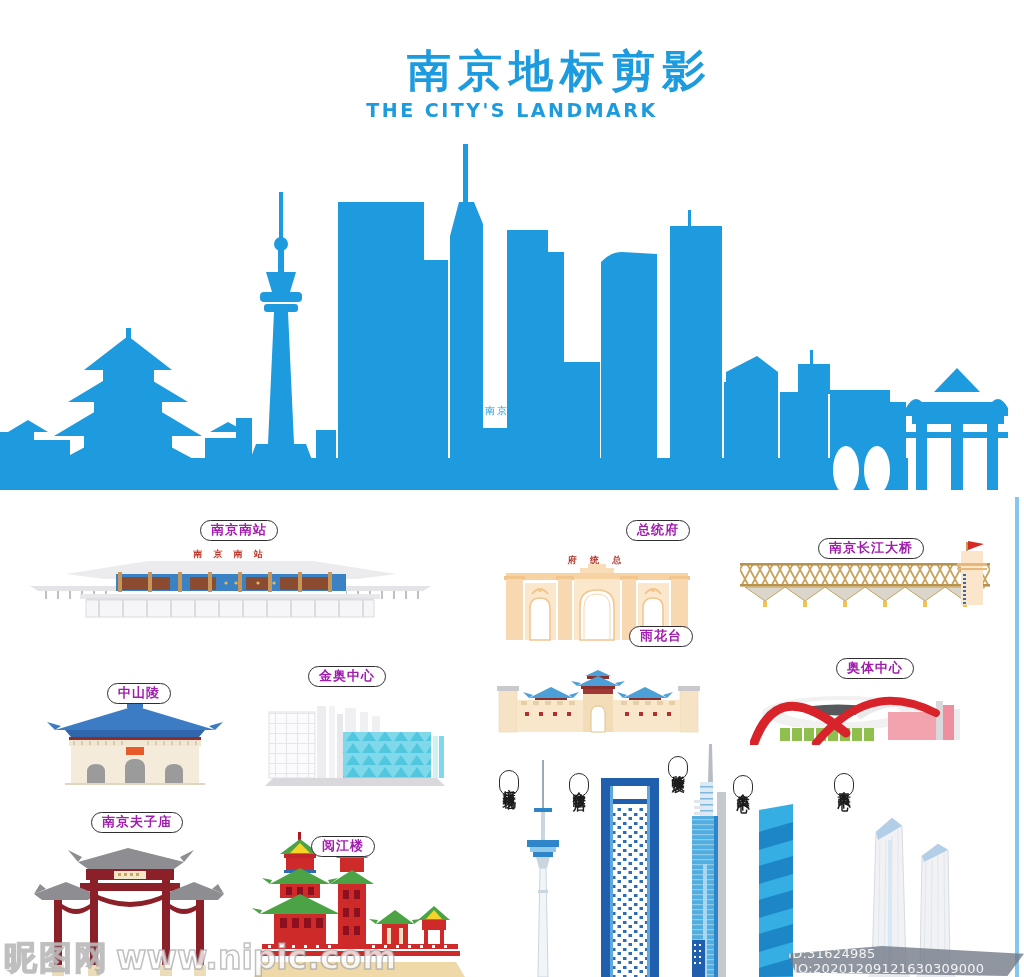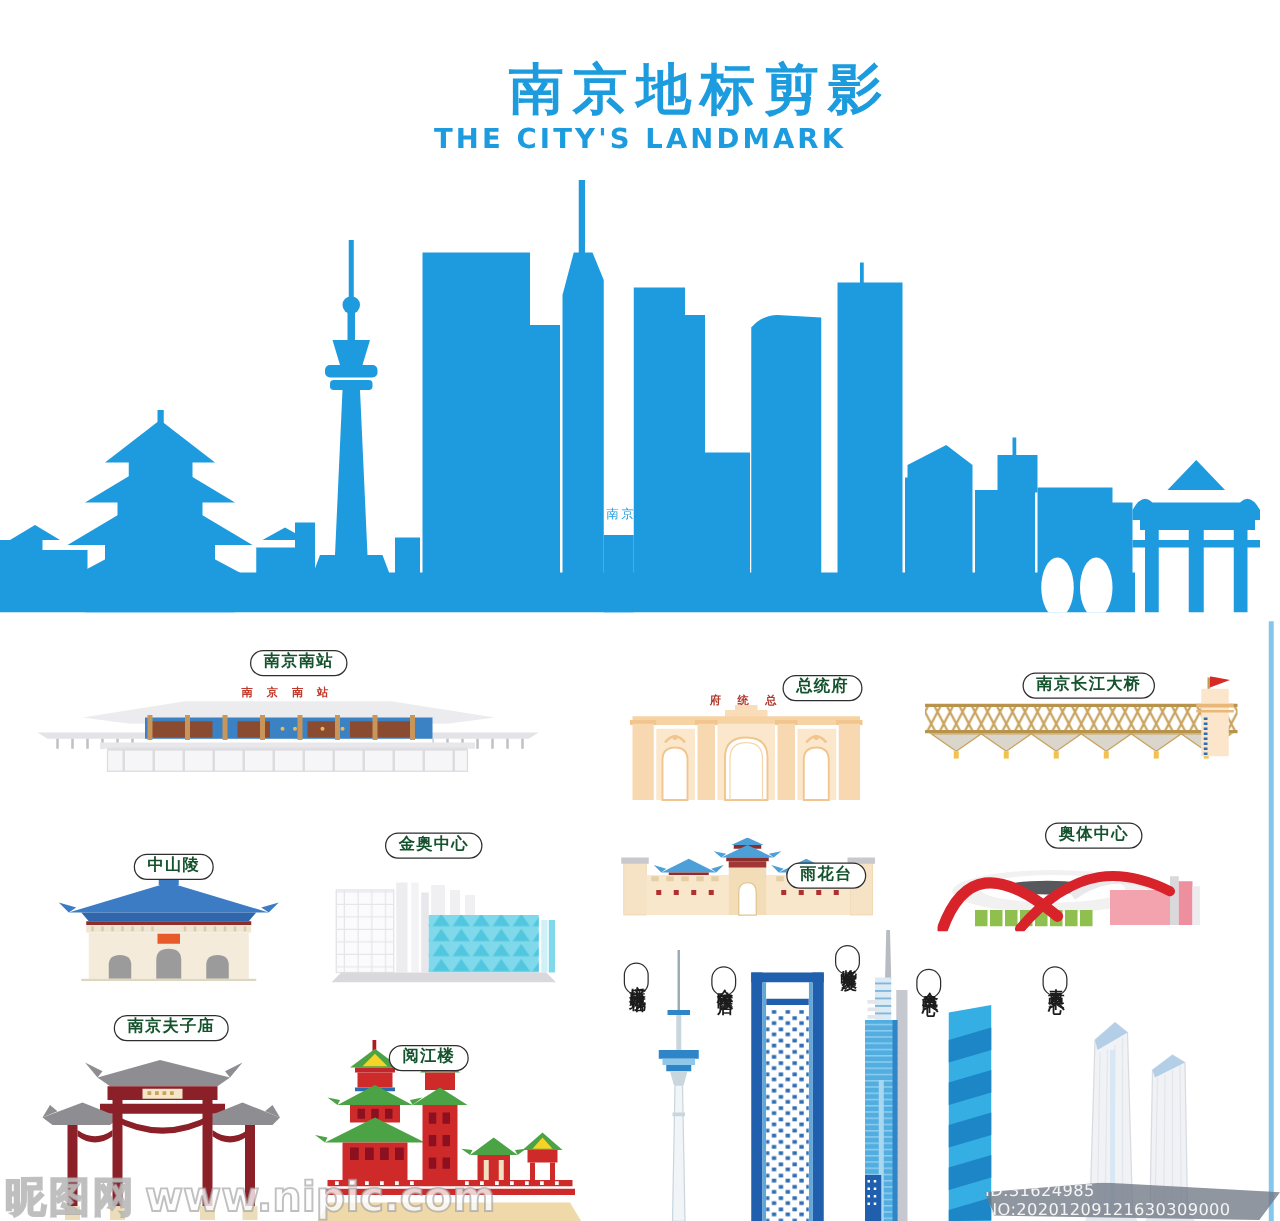--- a/index.html
+++ b/index.html
@@ -1,24 +1,24 @@
 <!DOCTYPE html>
 <html><head>
 <meta charset="utf-8">
 <style>
   html,body{margin:0;padding:0;background:#fff;}
   #canvas{position:relative;width:1024px;height:977px;background:#fff;overflow:hidden;
           font-family:"DejaVu Sans","Liberation Sans",sans-serif;}
   .abs{position:absolute;}
   #title{top:42px;left:0;width:1024px;text-align:center;font-size:44px;font-weight:900;
          color:#1C9CDF;letter-spacing:7px;padding-left:48px;}
-  #subtitle{top:99px;left:0;width:1024px;text-align:center;font-size:22px;font-weight:700;
+  #subtitle{top:99px;left:0;width:1024px;text-align:center;font-size:19px;font-weight:700;
             color:#1C9CDF;letter-spacing:2.5px;}
   .pill{position:absolute;display:inline-block;background:#fff;border:1.6px solid #2e2e2e;
-        border-radius:12px;padding:2px 10px;font-size:13px;font-weight:700;color:#14532d;
+        border-radius:12px;padding:2px 10px;font-size:13px;font-weight:700;color:#a21caf;
         letter-spacing:1px;white-space:nowrap;line-height:1.15;z-index:5;}
   .pill-v{position:absolute;background:#fff;border:1.6px solid #2e2e2e;border-radius:11px;
         padding:7px 2px;font-size:13px;font-weight:700;color:#1c1c1c;letter-spacing:2px;
         writing-mode:vertical-rl;text-orientation:upright;line-height:1.05;z-index:5;}
   .lm{position:absolute;}
   #wm-left{left:4px;top:936px;z-index:9;display:flex;align-items:baseline;gap:7px;
            color:rgba(252,252,252,0.78);-webkit-text-stroke:1.5px rgba(158,158,158,0.65);
            font-weight:800;}
   #wm-left .big{font-size:33px;letter-spacing:2px;}
   #wm-left .small{font-size:33px;}
@@ -137,21 +137,21 @@
       <circle cx="230" cy="35" r="1.6"></circle>
         <circle cx="246" cy="35" r="1.6"></circle>
     </g>
     <rect x="12" y="43" width="76" height="8" fill="url(#legs)"></rect>
     <rect x="318" y="43" width="76" height="8" fill="url(#legs)"></rect>
     <rect x="52" y="46" width="300" height="5" fill="#E8E8EB"></rect>
     <rect x="58" y="50" width="288" height="3" fill="#E0E0E4"></rect>
     <rect x="58" y="52" width="288" height="17" fill="url(#stcol)" stroke="#DCDCE0" stroke-width="1"></rect>
   </svg>
 
-  <span class="pill" style="left:626px;top:540px">总统府</span>
+  <span class="pill" style="left:626px;top:520px">总统府</span>
   <svg class="lm" style="left:492px;top:552px" width="210" height="92" viewBox="0 0 210 92">
     <text x="105" y="11" text-anchor="middle" font-size="9" font-weight="bold" letter-spacing="5" fill="#B03A2E">府 统 总</text>
     <rect x="96" y="12" width="18" height="5" fill="#F9DDB8"></rect>
     <rect x="88" y="16" width="34" height="6" fill="#F9DDB8"></rect>
     <rect x="14" y="21" width="182" height="7" fill="#F7D3A4"></rect>
     <rect x="12" y="24" width="21" height="4" fill="#F2C48E"></rect>
       <rect x="177" y="24" width="21" height="4" fill="#F2C48E"></rect>
     <rect x="64" y="24" width="18" height="4" fill="#F2C48E"></rect>
       <rect x="128" y="24" width="18" height="4" fill="#F2C48E"></rect>
     <rect x="14" y="27" width="17" height="61" fill="#F8D8B0"></rect>
@@ -265,21 +265,21 @@
     <rect x="80" y="14" width="11" height="26" fill="#F0F0F3"></rect>
     <rect x="95" y="18" width="8" height="22" fill="#F0F0F3"></rect>
     <rect x="107" y="22" width="8" height="18" fill="#F0F0F3"></rect>
     <rect x="78" y="38" width="88" height="46" fill="#7FD9EA"></rect>
     <rect x="78" y="38" width="88" height="46" fill="url(#diaP)"></rect>
     <rect x="168" y="42" width="5" height="42" fill="#CFF0F7"></rect>
     <rect x="174" y="42" width="5" height="42" fill="#7FD9EA"></rect>
     <polygon points="0,92 180,92 172,84 8,84" fill="#D9D9DD"></polygon>
   </svg>
 
-  <span class="pill" style="left:629px;top:690px">雨花台</span>
+  <span class="pill" style="left:629px;top:626px">雨花台</span>
   <svg class="lm" style="left:495px;top:670px" width="207" height="64" viewBox="0 0 207 64">
     <rect x="4" y="20" width="18" height="42" fill="#F6E3C6" stroke="#EED3A8" stroke-width="0.6"></rect>
     <rect x="2" y="16" width="22" height="5" fill="#C9C9CD"></rect>
     <rect x="185" y="20" width="18" height="42" fill="#F6E3C6" stroke="#EED3A8" stroke-width="0.6"></rect>
     <rect x="183" y="16" width="22" height="5" fill="#C9C9CD"></rect>
     <rect x="22" y="30" width="163" height="32" fill="#F8E7CB"></rect>
     <g fill="#E6CFA6">
         <rect x="26" y="31" width="6" height="4"></rect>
         <rect x="38" y="31" width="6" height="4"></rect>
         <rect x="50" y="31" width="6" height="4"></rect>

